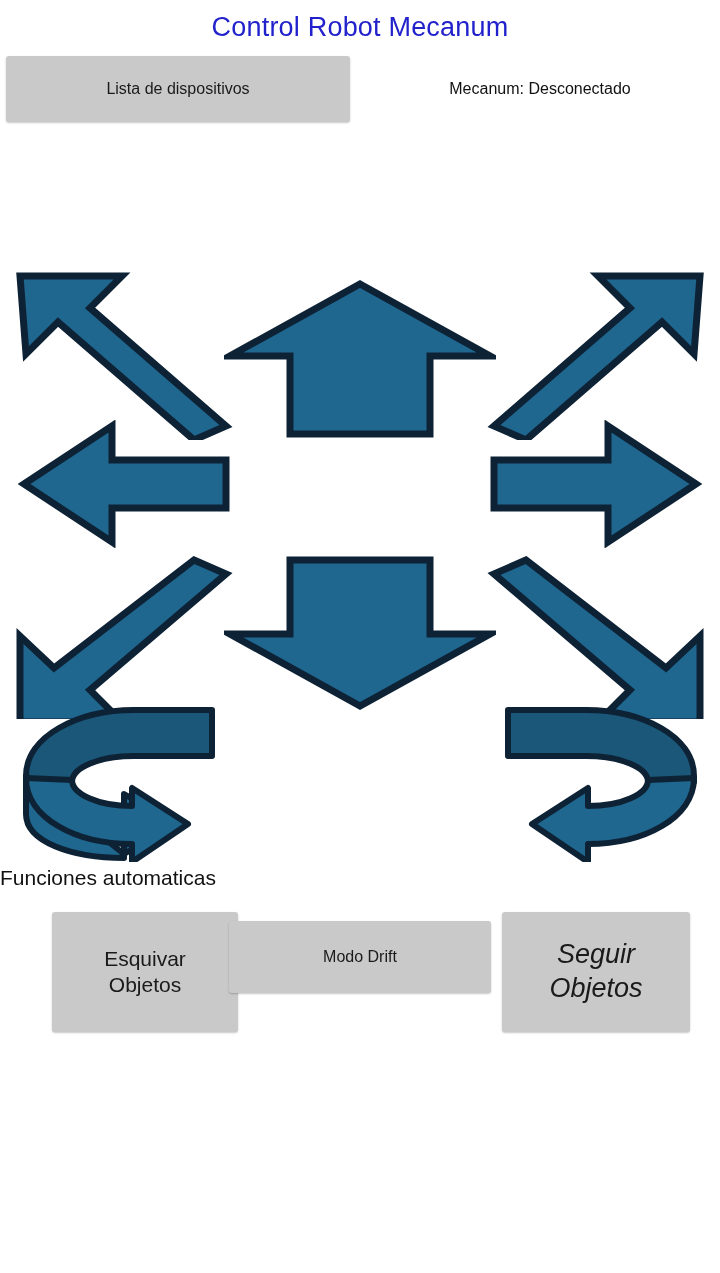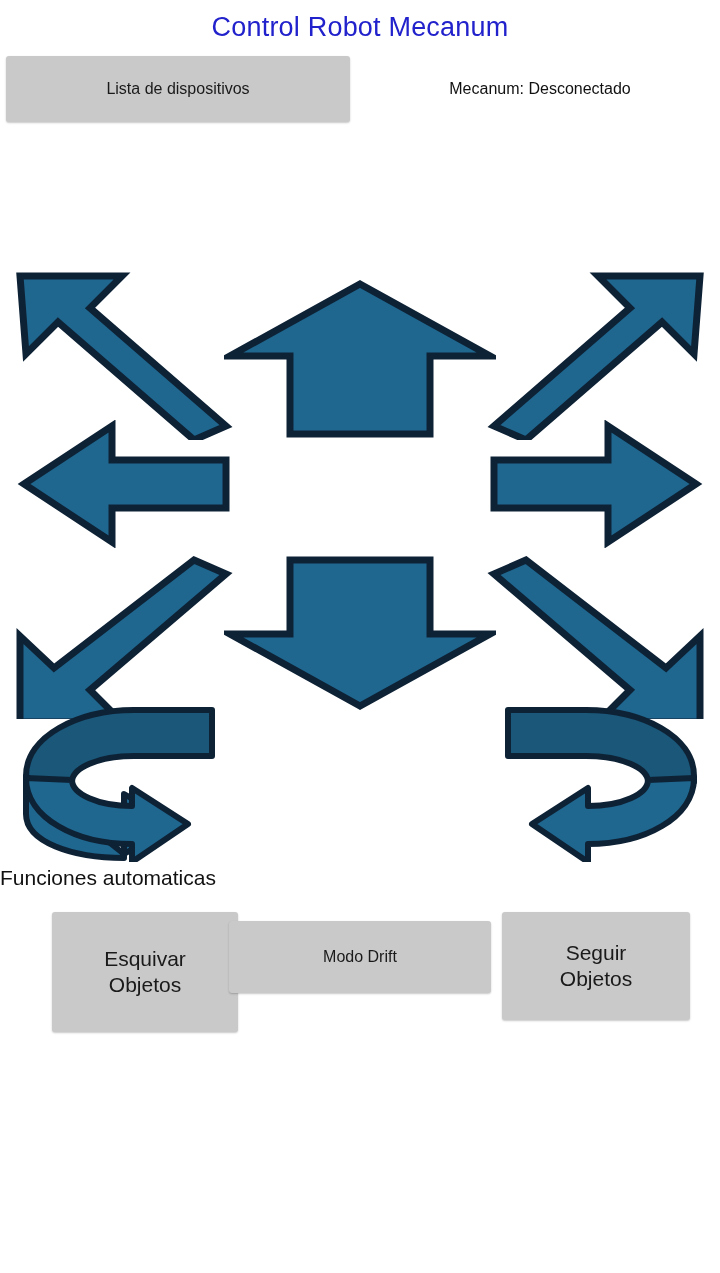--- a/index.html
+++ b/index.html
@@ -123,22 +123,23 @@
     left: 229px;
     top: 921px;
     width: 262px;
     height: 72px;
     font-size: 16px;
   }
   #btn-follow-objects {
     left: 502px;
     top: 912px;
     width: 188px;
-    height: 108px;
-    font-size: 21px;
+    height: 120px;
+    font-size: 27px;
+    font-style: italic;
   }
   .btn-line { display: block; }
 </style>
 </head>
 <body>
 
 <div id="app-title">Control Robot Mecanum</div>
 
 <button class="gray-button" id="device-list-button">
   <span>Lista de dispositivos</span>

